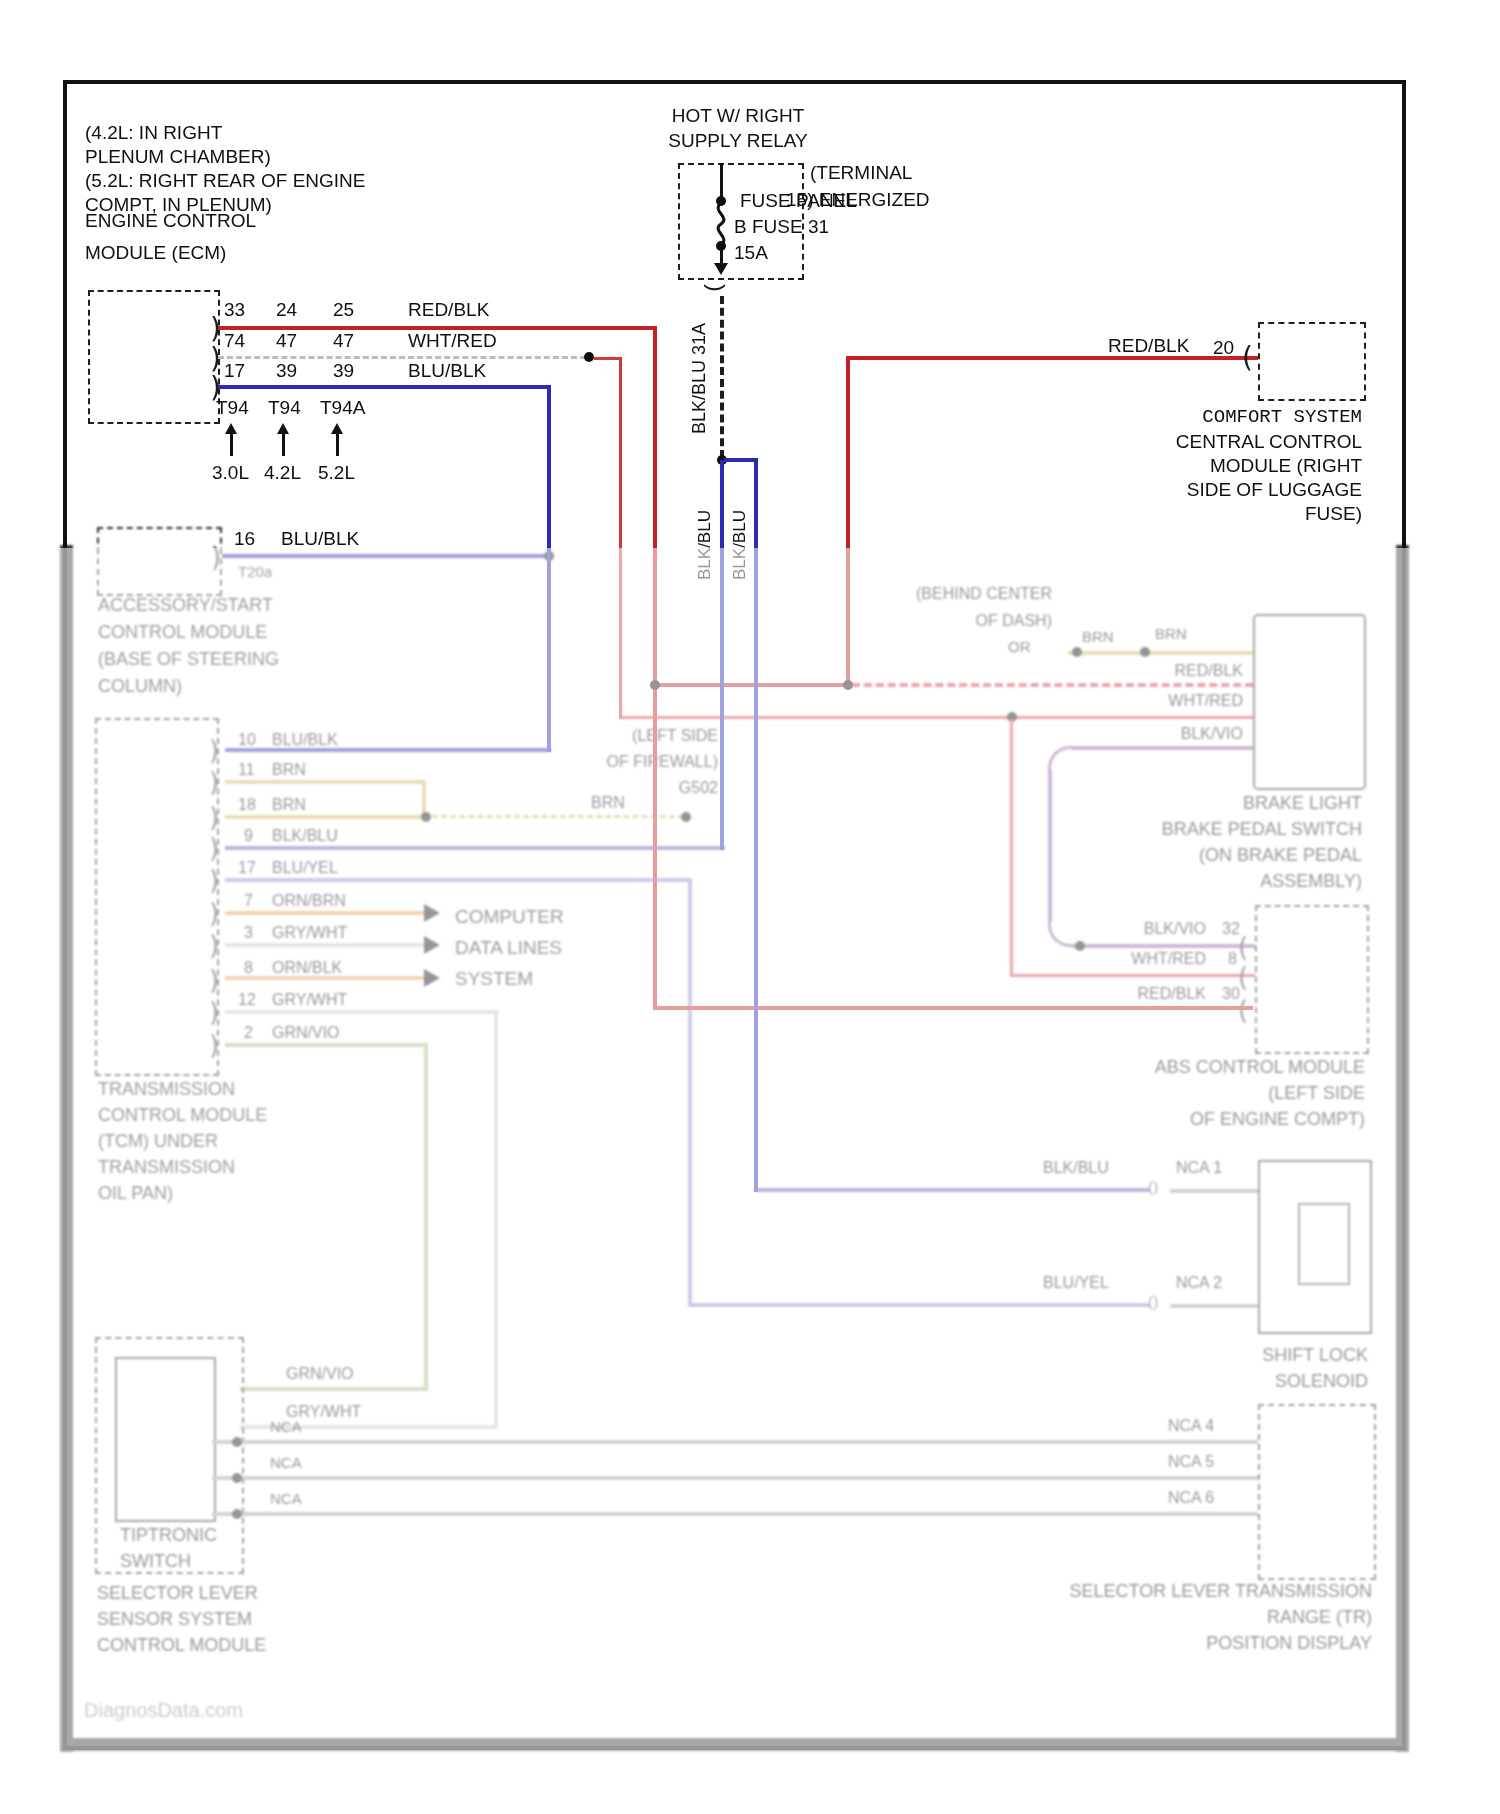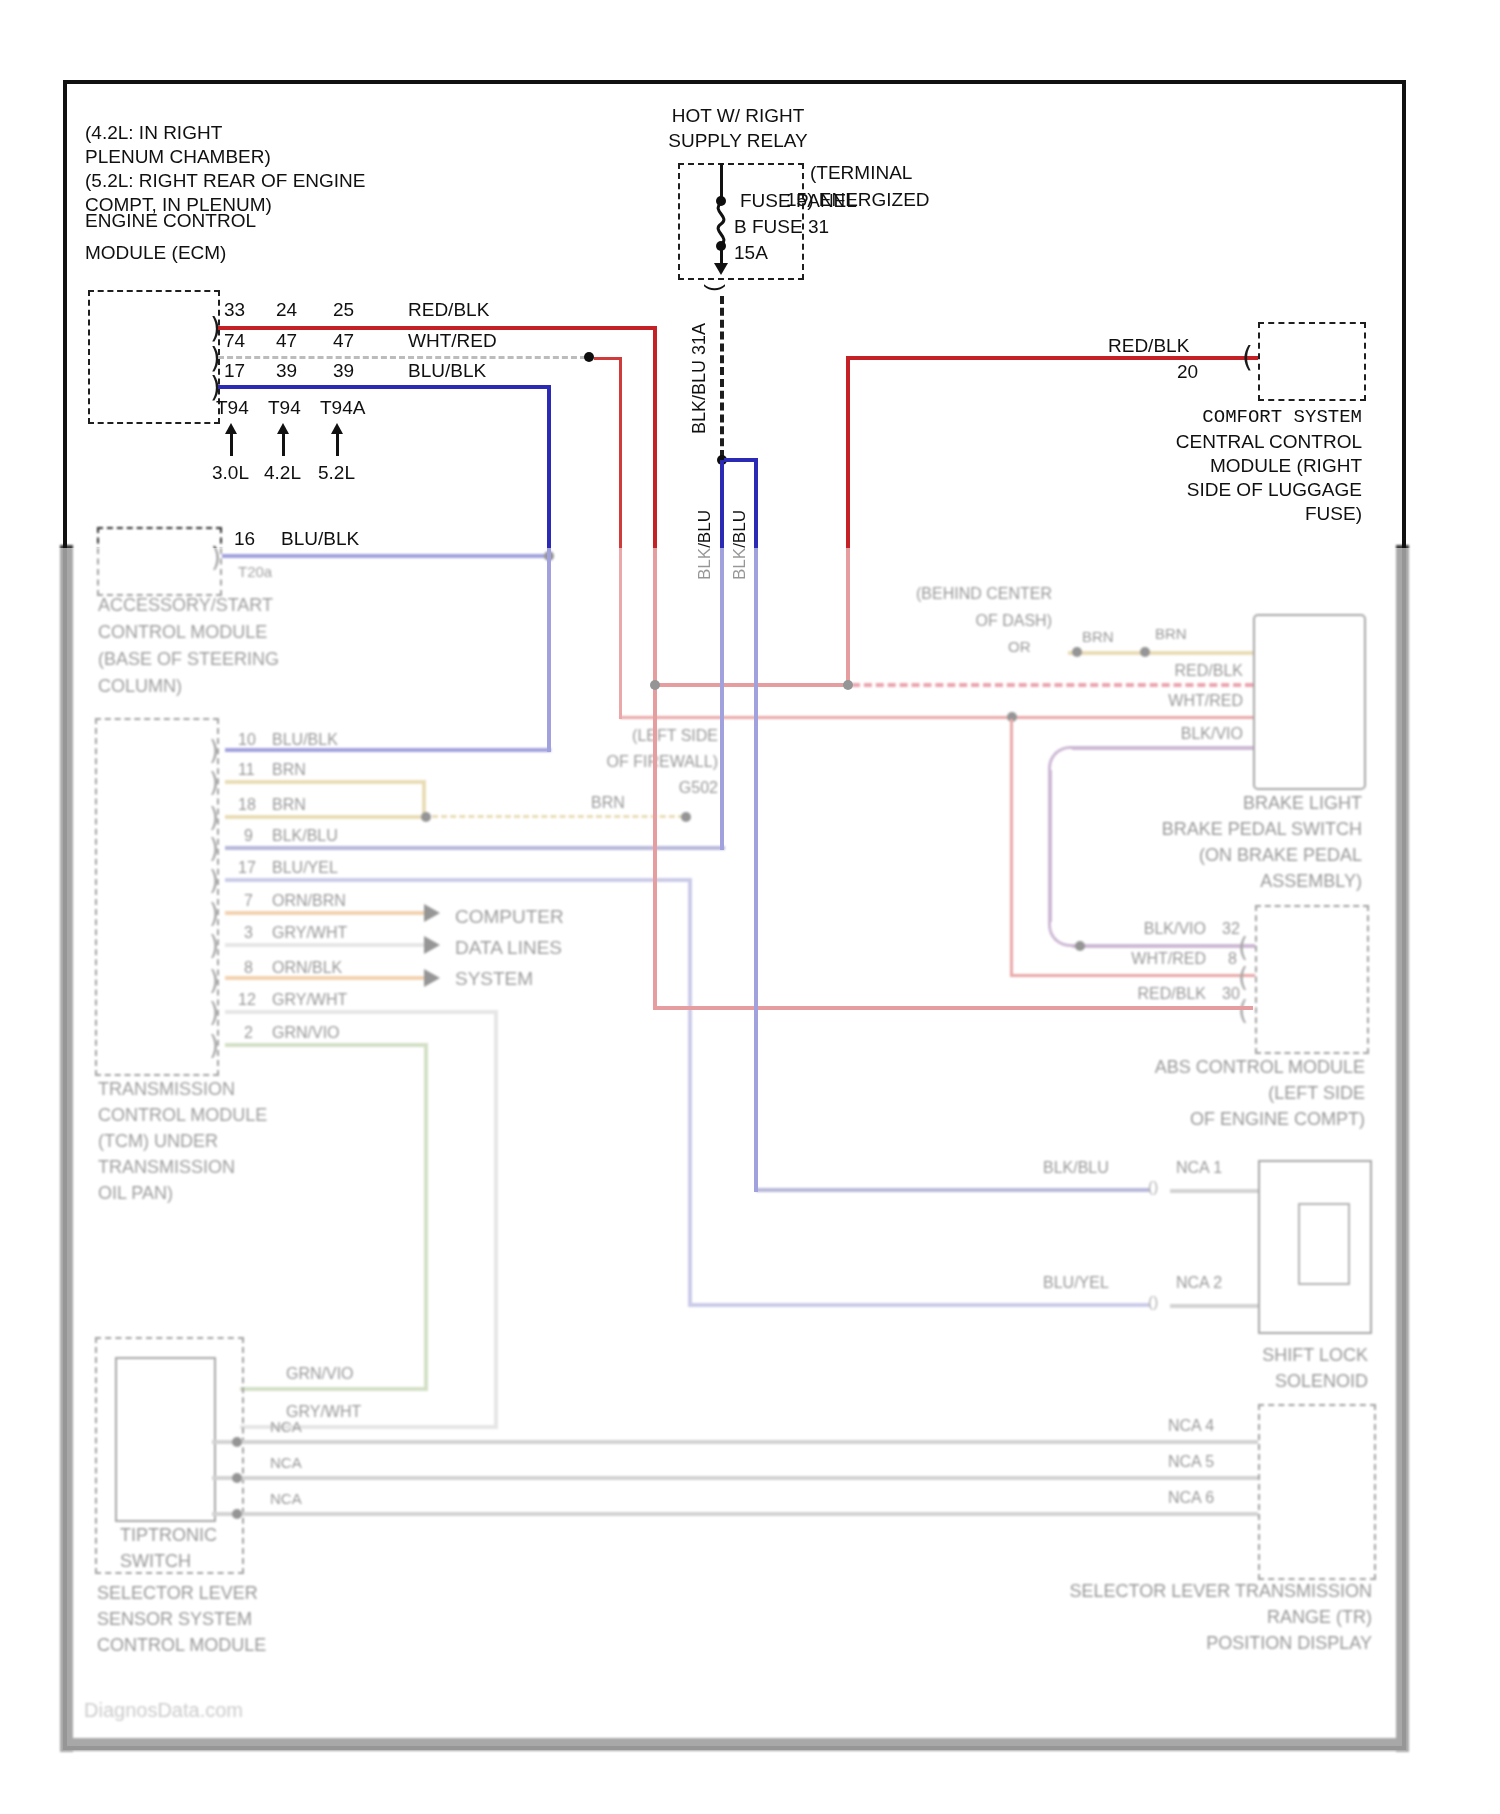--- a/index.html
+++ b/index.html
@@ -318,21 +318,21 @@
     <div class="w vw blue" style="left:720px;top:460px;height:390px;"></div>
     <div class="w hw blue" style="left:724px;top:458px;width:34px;"></div>
     <div class="w vw blue" style="left:754px;top:458px;height:734px;"></div>
     <div class="t vtext" style="left:694px;top:468px;height:112px;font-size:17px;">BLK/BLU</div>
     <div class="t vtext" style="left:729px;top:468px;height:112px;font-size:17px;">BLK/BLU</div>
 
     <div class="w hw red" style="left:848px;top:356px;width:410px;"></div>
     <div class="w vw red" style="left:846px;top:356px;height:333px;"></div>
     <div class="dot" style="left:843px;top:680px;"></div>
     <div class="t" style="left:1108px;top:334px;">RED/BLK</div>
-    <div class="t" style="left:1177px;top:336px;margin-top:24px;">20</div>
+    <div class="t" style="left:1213px;top:336px;">20</div>
     <span class="bump" style="left:1242px;top:344px;">(</span>
     <div class="dbox" style="left:1258px;top:322px;width:104px;height:75px;"></div>
     <div class="t ra" style="left:1166px;top:406px;width:196px;font-family:Liberation Mono, monospace;">COMFORT SYSTEM</div>
     <div class="t ra" style="left:1166px;top:430px;width:196px;">CENTRAL CONTROL</div>
     <div class="t ra" style="left:1166px;top:454px;width:196px;">MODULE (RIGHT</div>
     <div class="t ra" style="left:1166px;top:478px;width:196px;">SIDE OF LUGGAGE</div>
     <div class="t ra" style="left:1166px;top:502px;width:196px;">FUSE)</div>
   </div>
 
   <div id="overlay"></div>

